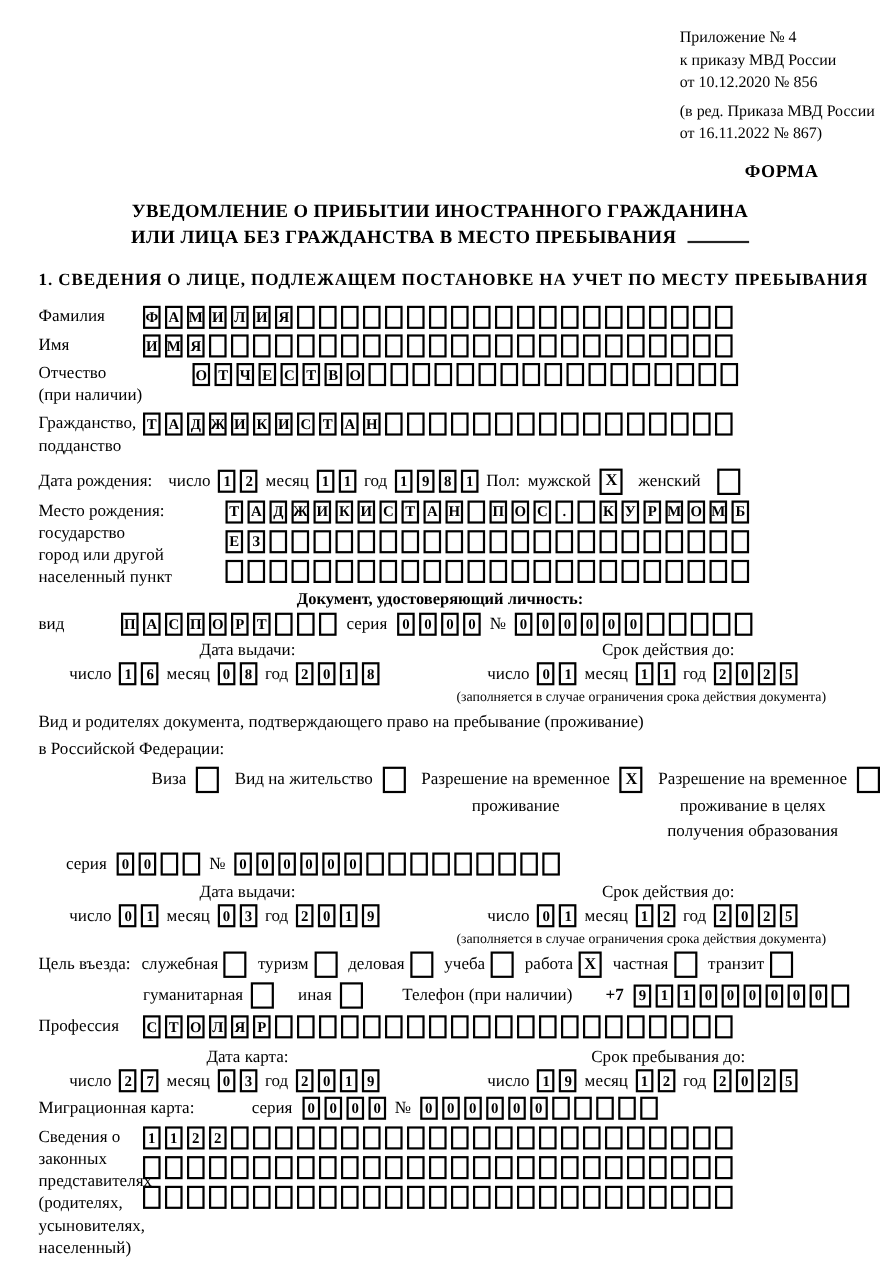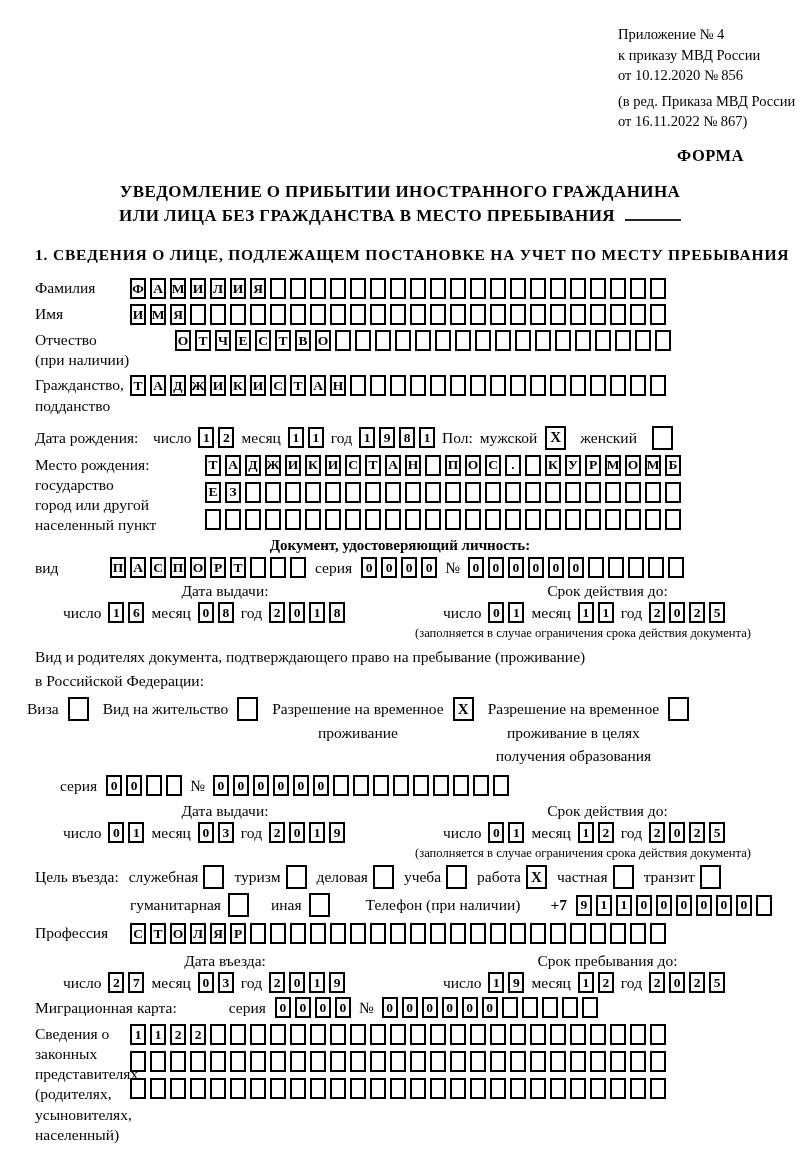--- a/index.html
+++ b/index.html
@@ -46,21 +46,21 @@
   .dates-col-left { width: 380px; flex: none; }
   .dates-col-right { flex: 1; }
   .dates-title { text-align: center; margin-bottom: 2px; }
   .date-line { display: flex; align-items: center; }
   .dates-col-left .date-line { margin-left: 28px; }
   .dates-col-right .date-line { margin-left: 28px; }
   .dates-note { font-size: 12.6px; margin-top: 3px; white-space: nowrap; }
 
   
   .intro { margin: 2px 0 3px 35px; line-height: 1.55; }
-  .opts-row { display: flex; align-items: flex-start; margin: 4px 0 8px 27px; gap: 14px; }
+  .opts-row { display: flex; align-items: flex-start; margin: 4px 0 8px 44px; gap: 14px; justify-content: flex-end; }
   .opt { display: flex; align-items: center; gap: 9px; }
   .opt-multi { align-items: flex-start; }
   .opt-lines { text-align: center; line-height: 1.5; }
   .opt-lbl { flex: none; }
 
   
   .purpose-row1 .opt-lbl { margin-left: 10px; margin-right: 5px; }
   .purpose-row2 { margin-left: 130px; }
   .purpose-row2 .opt-lbl { margin-right: 7px; }
   .purpose-row2 .opt-gap { margin-left: 22px; }
@@ -610,21 +610,21 @@
         <span class="box"></span>
         <span class="box"></span>
         <span class="box"></span>
         <span class="box"></span>
         <span class="box"></span>
       </div>
   </div>
 
   <div class="dates-wrap">
     <div class="dates-col-left">
-      <div class="dates-title">Дата въезда:</div>
+      <div class="dates-title">Дата карта:</div>
       <div class="date-line">
         <span class="dlbl0">число</span>
         <span class="boxes">
             <span class="box">2</span>
             <span class="box">7</span>
           </span>
         <span class="dlbl">месяц</span>
         <span class="boxes">
             <span class="box">0</span>
             <span class="box">3</span>

